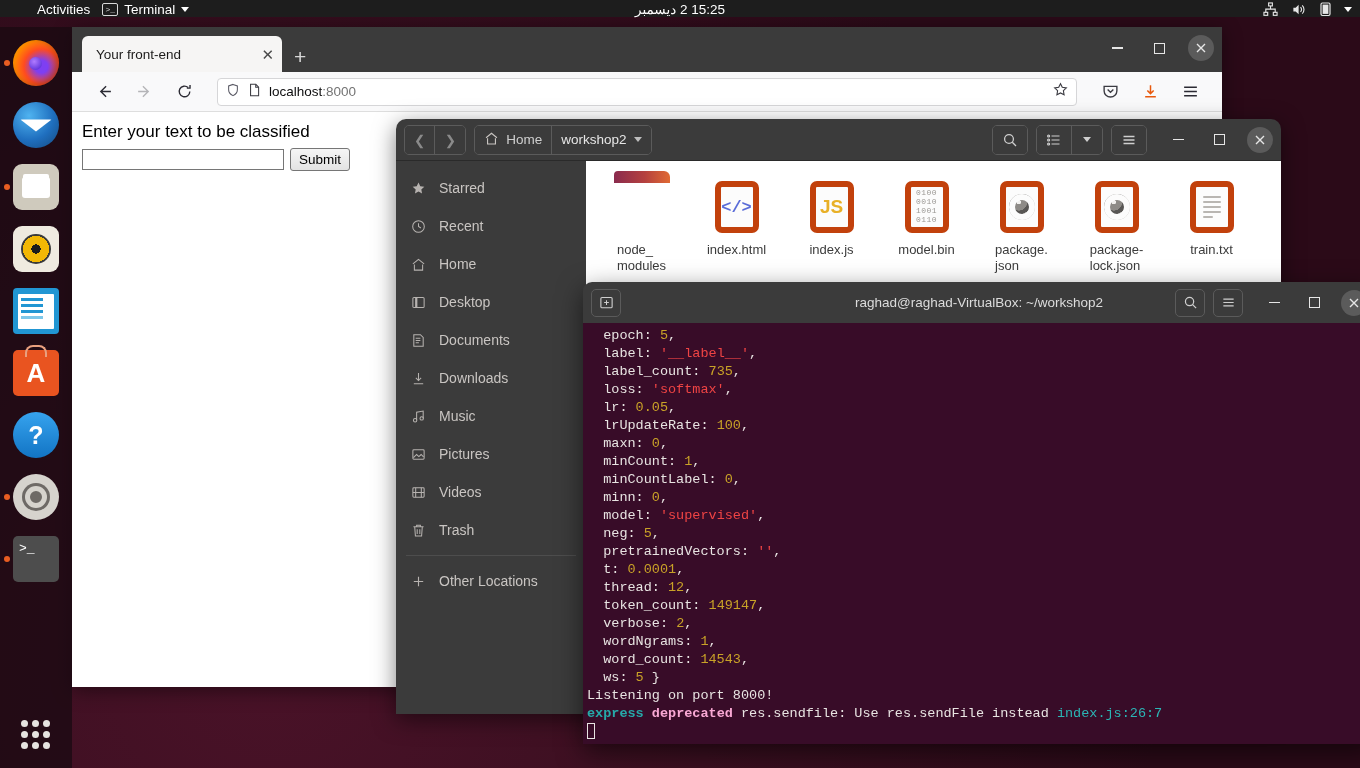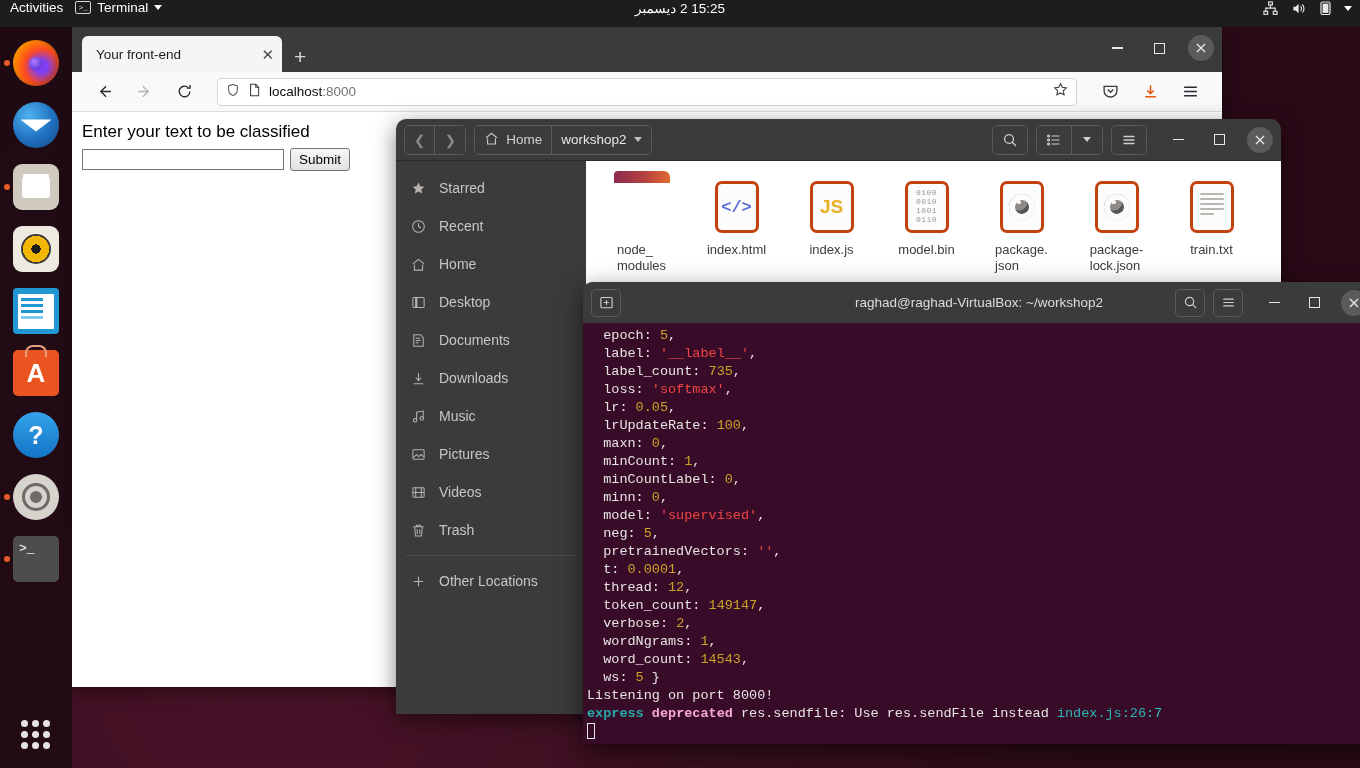--- a/index.html
+++ b/index.html
@@ -13,24 +13,24 @@
   
   #desktop {
     position: absolute; inset: 0;
     background:
       radial-gradient(circle at 20% 85%, #4a1228 0%, #3a0f20 35%, #2b0a18 70%),
       linear-gradient(160deg, #5c1a2e 0%, #39101f 45%, #280a14 100%);
   }
 
   
   #topbar {
-    position: absolute; top: 0; left: 0; width: 1360px; height: 27px;
+    position: absolute; top: 0; left: 0; width: 1360px; height: 17px;
     background: #1d1d1d; color: #ffffff;
-    display: flex; align-items: flex-start;
-    font-size: 13.5px; z-index: 500;
+    display: flex; align-items: flex-end;
+    font-size: 13.5px; z-index: 500; padding-left: 27px;
   }
   #topbar .activities { padding: 0 12px 0 10px; color: #fff; }
   #topbar .appmenu { display: flex; align-items: center; gap: 6px; color: #fff; }
   .term-mini {
     width: 16px; height: 13px; border: 1.5px solid #d8d8d8; border-radius: 2px;
     display: inline-flex; align-items: center; justify-content: center;
     font-size: 8px; color: #d8d8d8; font-family: "Liberation Mono", monospace;
     line-height: 1;
   }
   .caret-down {
@@ -222,21 +222,21 @@
     width: 56px; height: 46px; margin-top: 6px; border-radius: 4px 4px 5px 5px;
     background: linear-gradient(180deg,#8b8986 0%,#77746f 100%); position: relative;
   }
   .fi-folder::before {
     content:""; position:absolute; left:0; top:-8px; width:56px; height:12px;
     border-radius:4px 6px 0 0;
     background: linear-gradient(90deg,#8a2b4e 0%, #b5413f 55%, #e06a33 100%);
   }
   .fi-doc {
     width: 44px; height: 52px; margin: 2px auto 14px; border-radius: 7px;
-    background: #fcfcfc; border: 3px solid #c2410c;
+    background: #fcfcfc; border: 6px solid #c2410c;
     display: flex; align-items: center; justify-content: center;
     font-family: "Liberation Mono", monospace;
   }
   .fi-html { color: #5a6cd8; font-size: 17px; font-weight: bold; }
   .fi-js { color: #e8b027; font-size: 19px; font-weight: bold; font-family:"Liberation Sans",sans-serif; }
   .fi-bin { color: #9b9894; font-size: 8px; line-height: 1.12; letter-spacing: .5px; text-align:center; }
   .fi-json::after {
     content:""; width: 26px; height: 26px; border-radius: 50%;
     background: radial-gradient(circle at 38% 32%, #f2f1ef 0 8%, #8e8b87 9% 34%, #585654 35% 50%, #bab7b3 51% 100%);
     box-shadow: inset 0 0 0 6px #fcfcfc;

